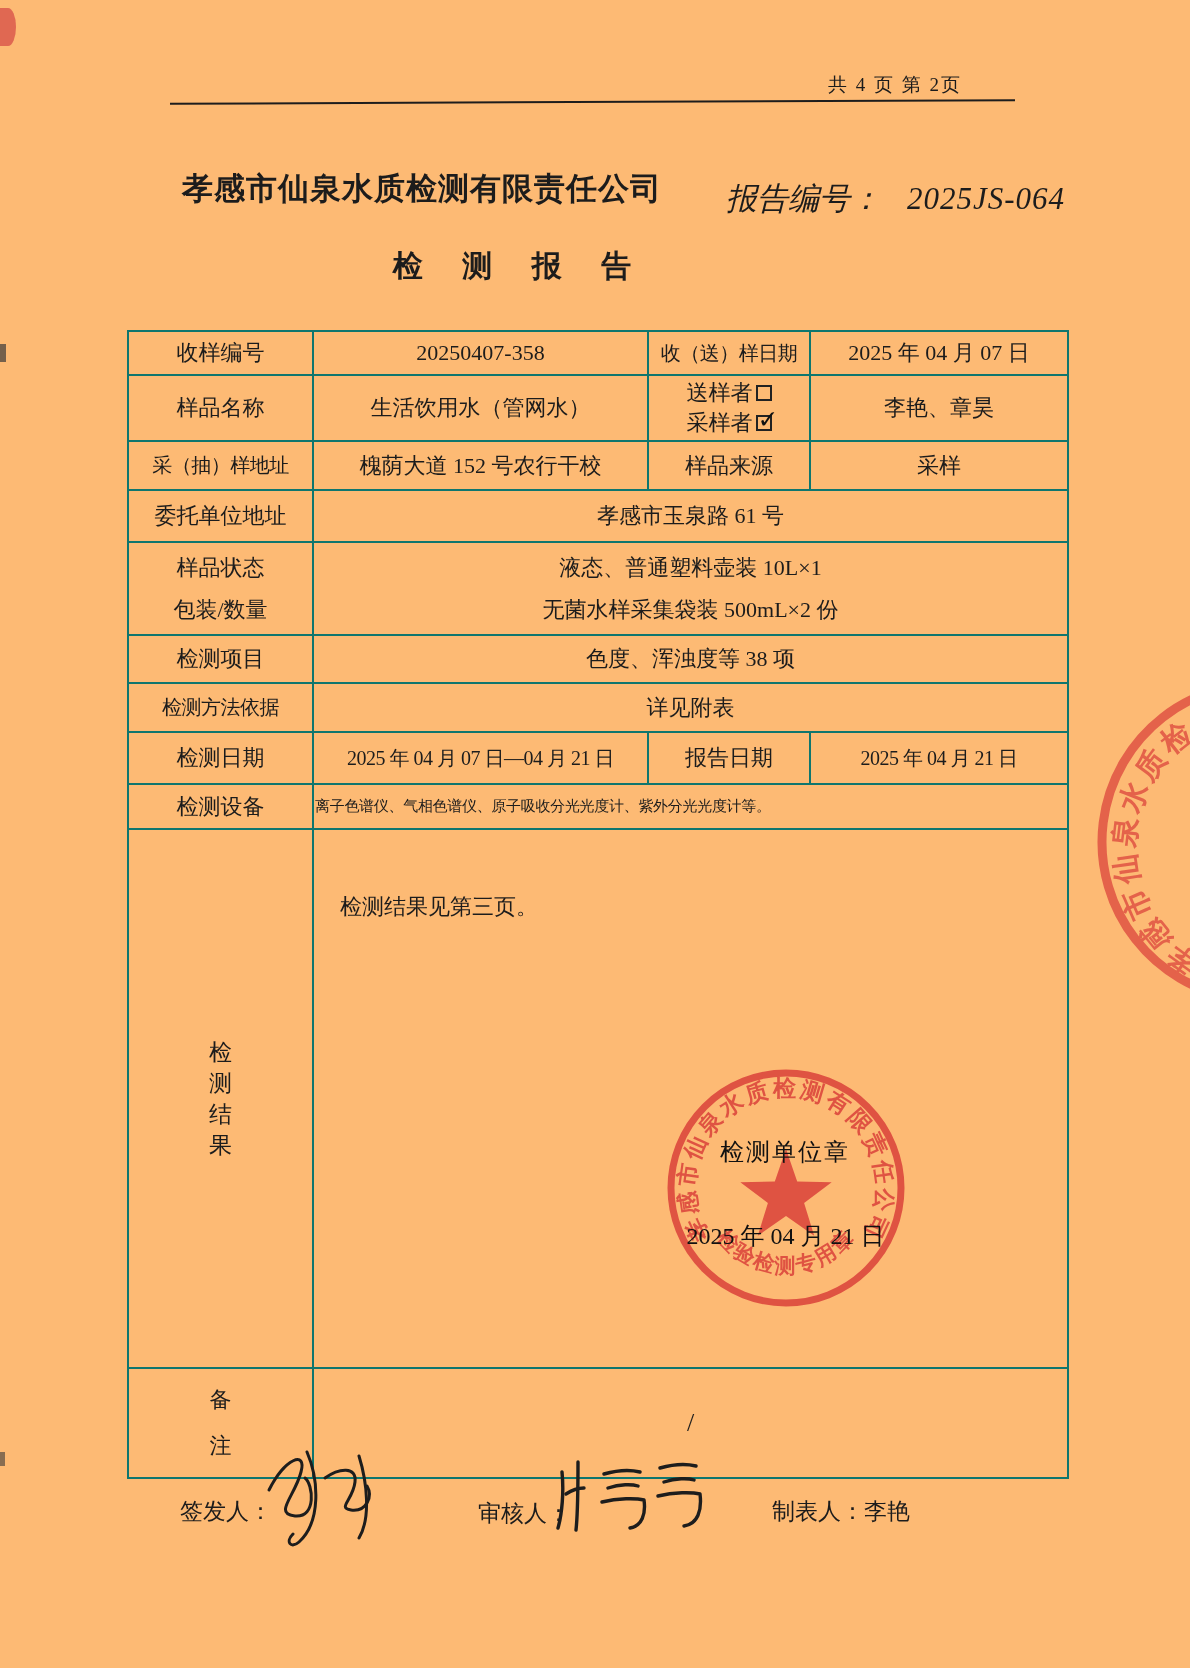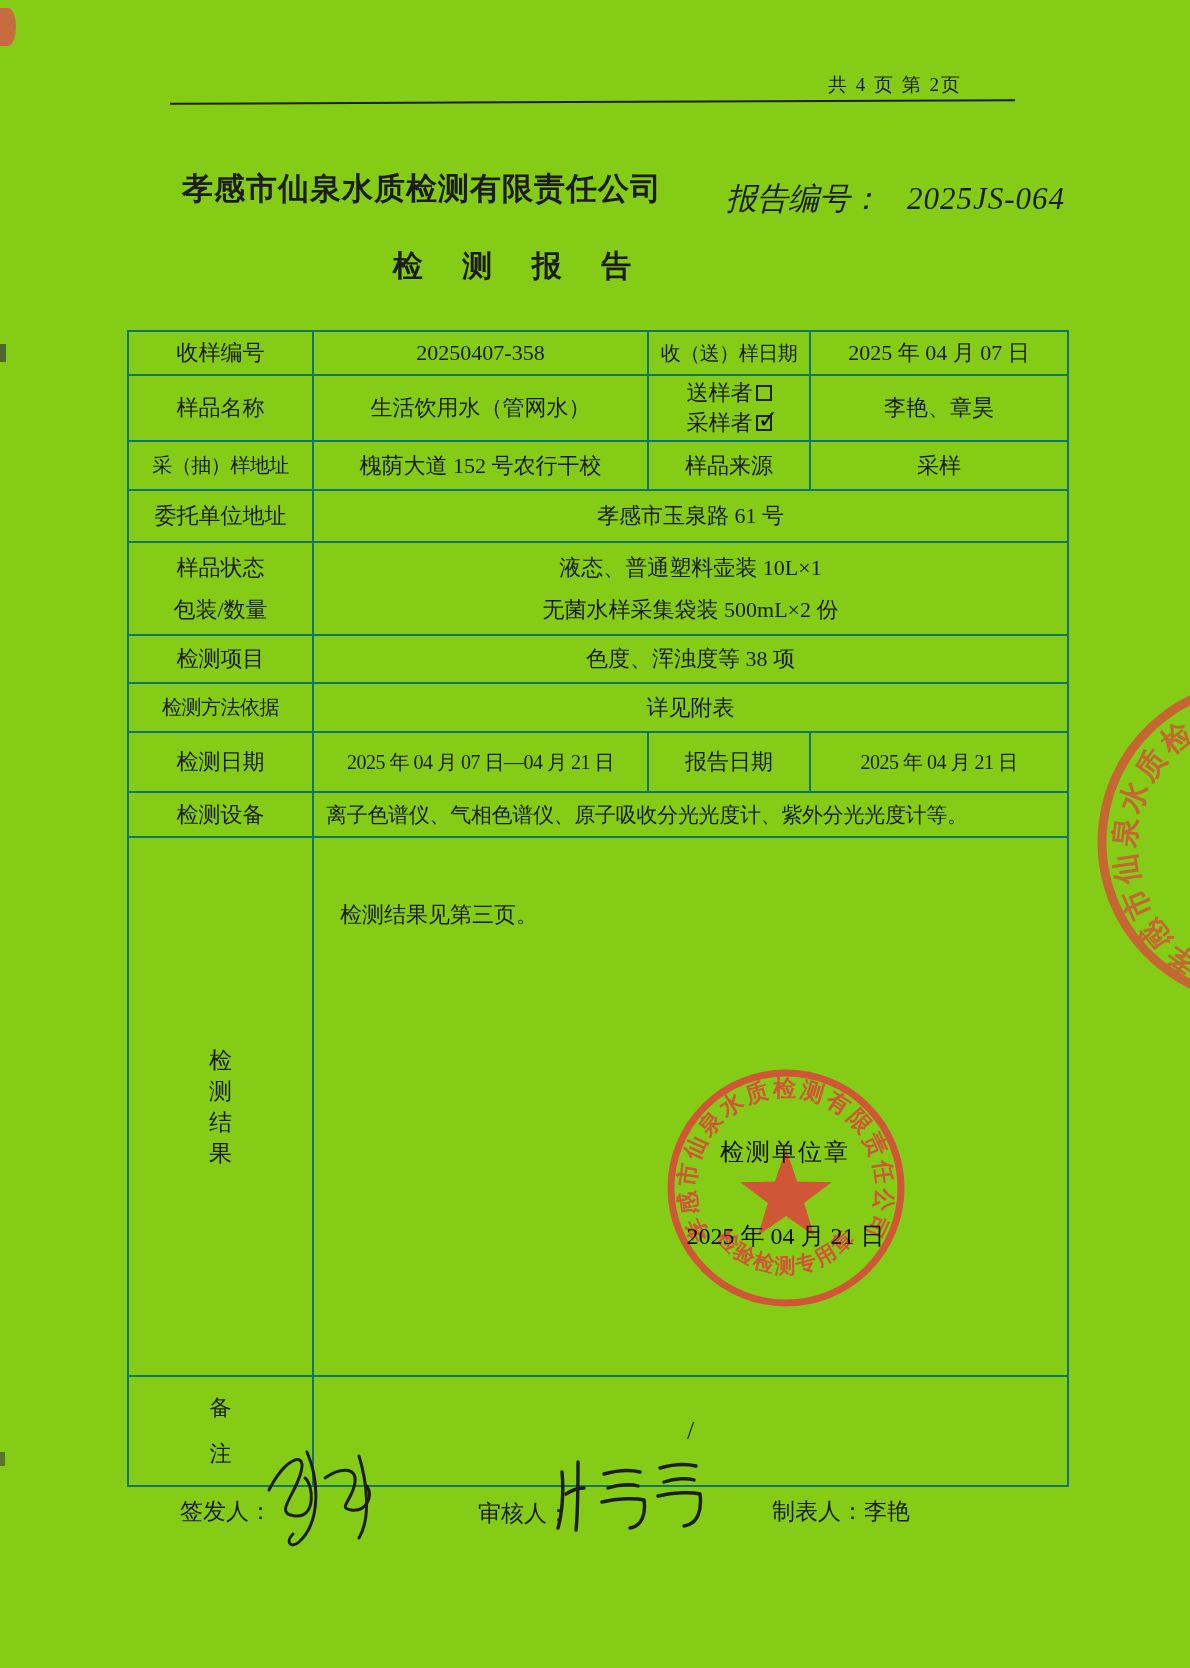--- a/index.html
+++ b/index.html
@@ -1,38 +1,38 @@
 <!DOCTYPE html>
 <html><head>
 <meta charset="utf-8">
 <style>
   * { margin:0; padding:0; box-sizing:border-box; }
   html,body { background:#e9e9ea; }
   .page {
     position:relative;
     width:1190px; height:1668px;
     margin:0 auto;
-    background:#84cc16;
+    background:#fdba74;
     font-family:"Liberation Serif","DejaVu Serif",serif;
     color:#1c1c1c;
     overflow:hidden;
   }
   
   .page-indicator { position:absolute; top:72px; left:828px; font-size:19px; letter-spacing:2px; }
   .header-rule { position:absolute; top:101px; left:170px; width:845px; height:2px; background:#1d1d1d; transform:rotate(-0.25deg); }
   .company-name { position:absolute; top:168px; left:182px; font-size:31px; font-weight:600; letter-spacing:1px; }
   .report-no-wrap { position:absolute; top:178px; left:726px; font-size:31px;font-style:italic; }
   .report-no-wrap .num { margin-left:26px; letter-spacing:1px; }
   .doc-title { position:absolute; top:246px; left:0; width:1040px; text-align:center; font-size:30px; font-weight:600; letter-spacing:16px; }
 
   
   table.doc-table { position:absolute; top:330px; left:127px; width:940px; border-collapse:collapse; table-layout:fixed; }
   .doc-table td { border:2px solid #0f766e; text-align:center; font-size:22px; padding:2px 4px; vertical-align:middle; }
   .doc-table .tight { font-size:20px; letter-spacing:-0.5px; }
-  .doc-table .left { text-align:left; padding-left:12px; font-size:21px; letter-spacing:-0.3px; }
+  .doc-table .left { text-align:left; padding-left:1px; font-size:15px; letter-spacing:-0.3px; }
   .two-line div { line-height:42px; }
   .opt-line { line-height:30px; text-align:center; }
   .cbox { display:inline-block; width:16px; height:16px; border:2px solid #222; margin-left:3px; vertical-align:-1px; position:relative; }
   .cbox .tick { position:absolute; left:0px; top:-12px; font-size:25px; font-weight:bold; font-family:"DejaVu Sans",sans-serif; color:#111; }
   .v-label { display:flex; flex-direction:column; align-items:center; justify-content:space-between; height:100%; padding:70px 0; }
   .v-label span { font-size:23px; }
   .v-label-short { display:flex; flex-direction:column; align-items:center; justify-content:center; gap:16px; height:100%; padding:8px 0; }
   .result-cell { position:relative; }
   .result-note { position:absolute; top:62px; left:26px; font-size:22px;text-align:center; }
   .remark-slash { font-size:26px; }
@@ -105,21 +105,21 @@
       </td>
     </tr>
     <tr style="height:48px">
       <td>检测项目</td>
       <td colspan="3">色度、浑浊度等 38 项</td>
     </tr>
     <tr style="height:49px">
       <td class="tight">检测方法依据</td>
       <td colspan="3">详见附表</td>
     </tr>
-    <tr style="height:60px">
+    <tr style="height:52px">
       <td>检测日期</td>
       <td class="tight">2025 年 04 月 07 日—04 月 21 日</td>
       <td>报告日期</td>
       <td class="tight">2025 年 04 月 21 日</td>
     </tr>
     <tr style="height:45px">
       <td>检测设备</td>
       <td colspan="3" class="left">离子色谱仪、气相色谱仪、原子吸收分光光度计、紫外分光光度计等。</td>
     </tr>
     <tr style="height:539px">

